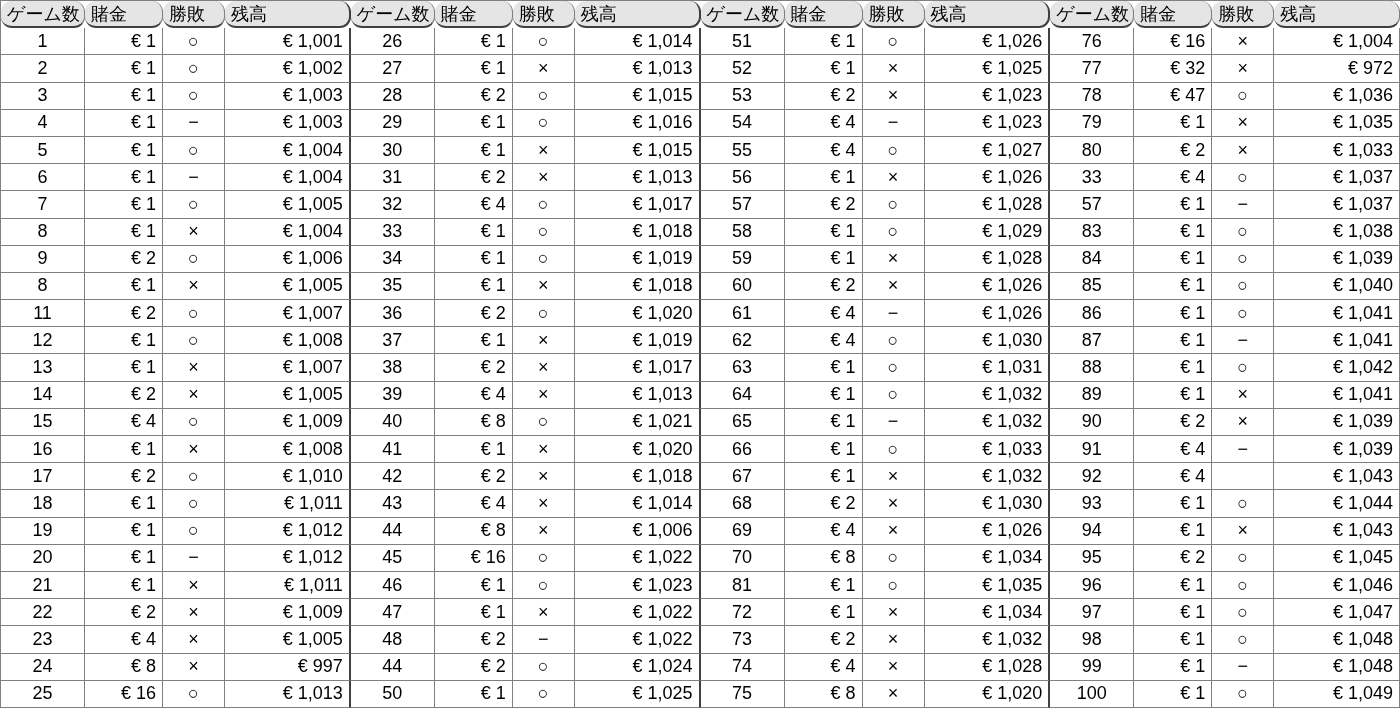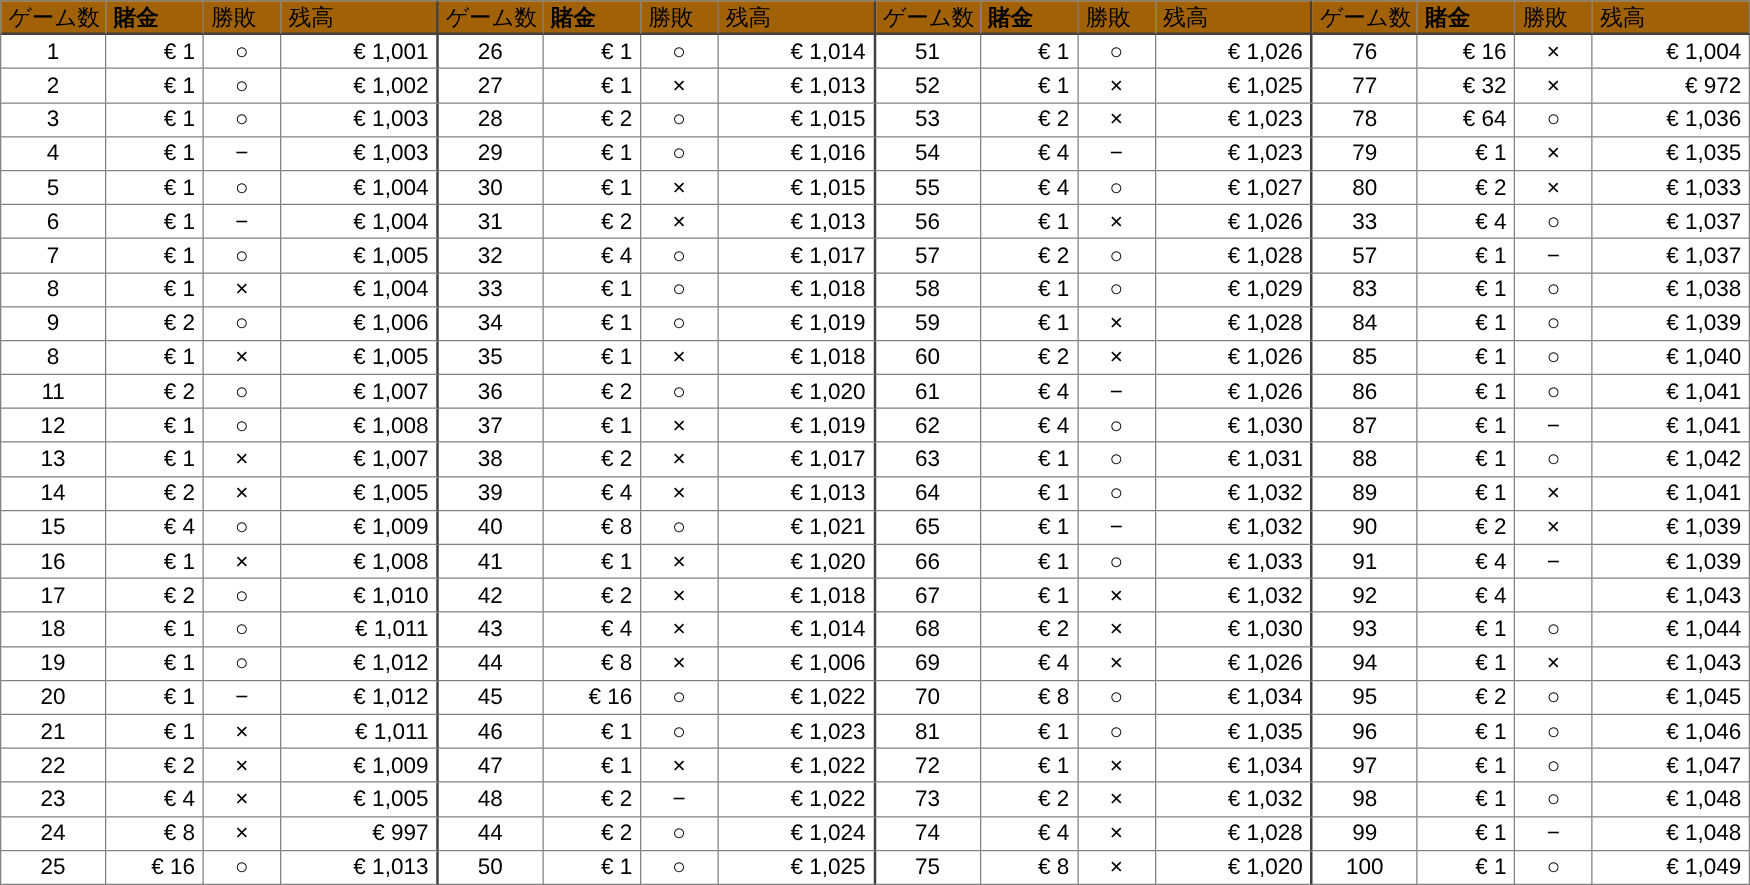--- a/index.html
+++ b/index.html
@@ -34,35 +34,36 @@
     border-right: 1px solid #808080;
     border-bottom: 1px solid #808080;
     box-sizing: border-box;
     display: flex;
     align-items: center;
     padding: 0 6px;
     white-space: nowrap;
     overflow: hidden;
   }
   .hdr {
-    background: #a16207;
+    background: #e5e5e5;
     font-weight: normal;
     justify-content: flex-start;
     border-bottom: 2px solid #404040;
+    border-radius: 11px;
   }
   .c-game   { width: 84px;  justify-content: center; }
   .c-bet    { width: 78px;  justify-content: flex-end; }
   .c-res    { width: 62px;  justify-content: center; }
   .c-bal    { flex: 1 1 0;  justify-content: flex-end; border-right: 2px solid #404040; }
 
   .block:last-child .c-bal { border-right: 1px solid #808080; }
 
   
   .hdr.c-game { justify-content: flex-start; }
-  .hdr.c-bet  { justify-content: flex-start; font-weight: bold; }
+  .hdr.c-bet  { justify-content: flex-start; }
   .hdr.c-res  { justify-content: flex-start; }
   .hdr.c-bal  { justify-content: flex-start; }
 </style>
 </head>
 <body>
 
 <div class="sheet" id="sheet">
     <div class="block">
       <div class="row">
         <div class="cell hdr c-game">ゲーム数</div>
@@ -551,21 +552,21 @@
         <div class="cell c-bal">€ 1,004</div>
       </div>
       <div class="row">
         <div class="cell c-game">77</div>
         <div class="cell c-bet">€ 32</div>
         <div class="cell c-res">×</div>
         <div class="cell c-bal">€ 972</div>
       </div>
       <div class="row">
         <div class="cell c-game">78</div>
-        <div class="cell c-bet">€ 64</div>
+        <div class="cell c-bet">€ 47</div>
         <div class="cell c-res">○</div>
         <div class="cell c-bal">€ 1,036</div>
       </div>
       <div class="row">
         <div class="cell c-game">79</div>
         <div class="cell c-bet">€ 1</div>
         <div class="cell c-res">×</div>
         <div class="cell c-bal">€ 1,035</div>
       </div>
       <div class="row">

